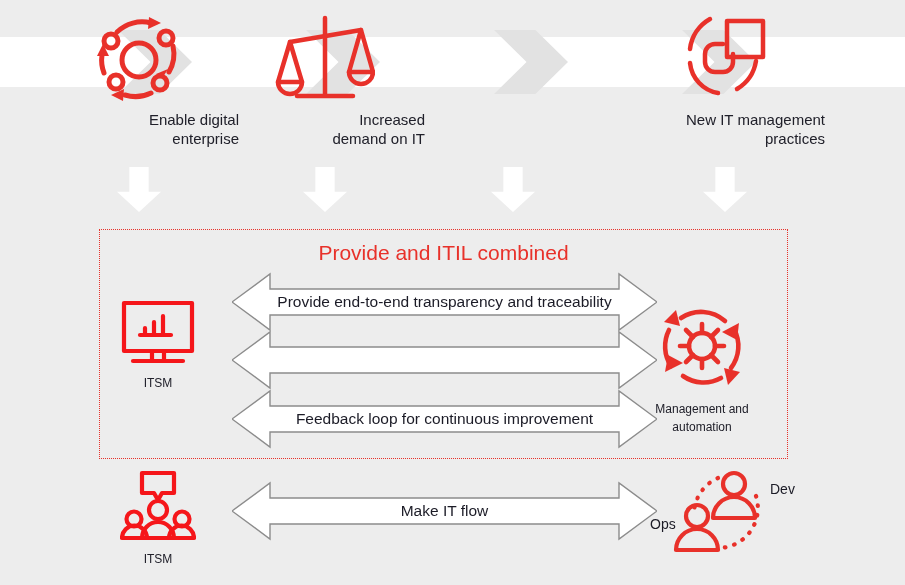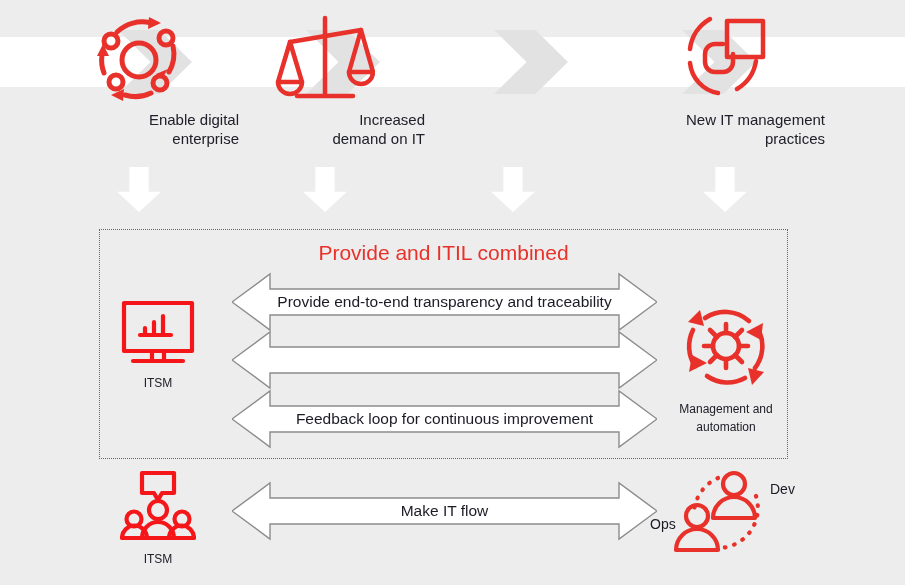--- a/index.html
+++ b/index.html
@@ -237,21 +237,21 @@
           <line x1="24" y1="33" x2="24" y2="28"></line>
           <line x1="33" y1="33" x2="33" y2="22"></line>
           <line x1="42" y1="33" x2="42" y2="16"></line>
           <line x1="19" y1="35" x2="50" y2="35"></line>
         </g>
       </svg>
     </div>
     <div class="cap">ITSM</div>
   </div>
 
-  <div class="side-block" style="left:660px; top:300px; width:132px;">
+  <div class="side-block" style="left:636px; top:300px; width:132px;">
     <div class="ico">
       <svg width="94" height="92" viewBox="0 0 94 92">
         <g fill="none" stroke="#e8312a" stroke-width="4.6" stroke-linecap="round" stroke-linejoin="round">
           <circle cx="47" cy="46" r="13"></circle>
           <line x1="47" y1="24" x2="47" y2="33"></line>
           <line x1="47" y1="59" x2="47" y2="68"></line>
           <line x1="25" y1="46" x2="34" y2="46"></line>
           <line x1="60" y1="46" x2="69" y2="46"></line>
           <line x1="31" y1="30" x2="38" y2="37"></line>
           <line x1="56" y1="55" x2="63" y2="62"></line>

